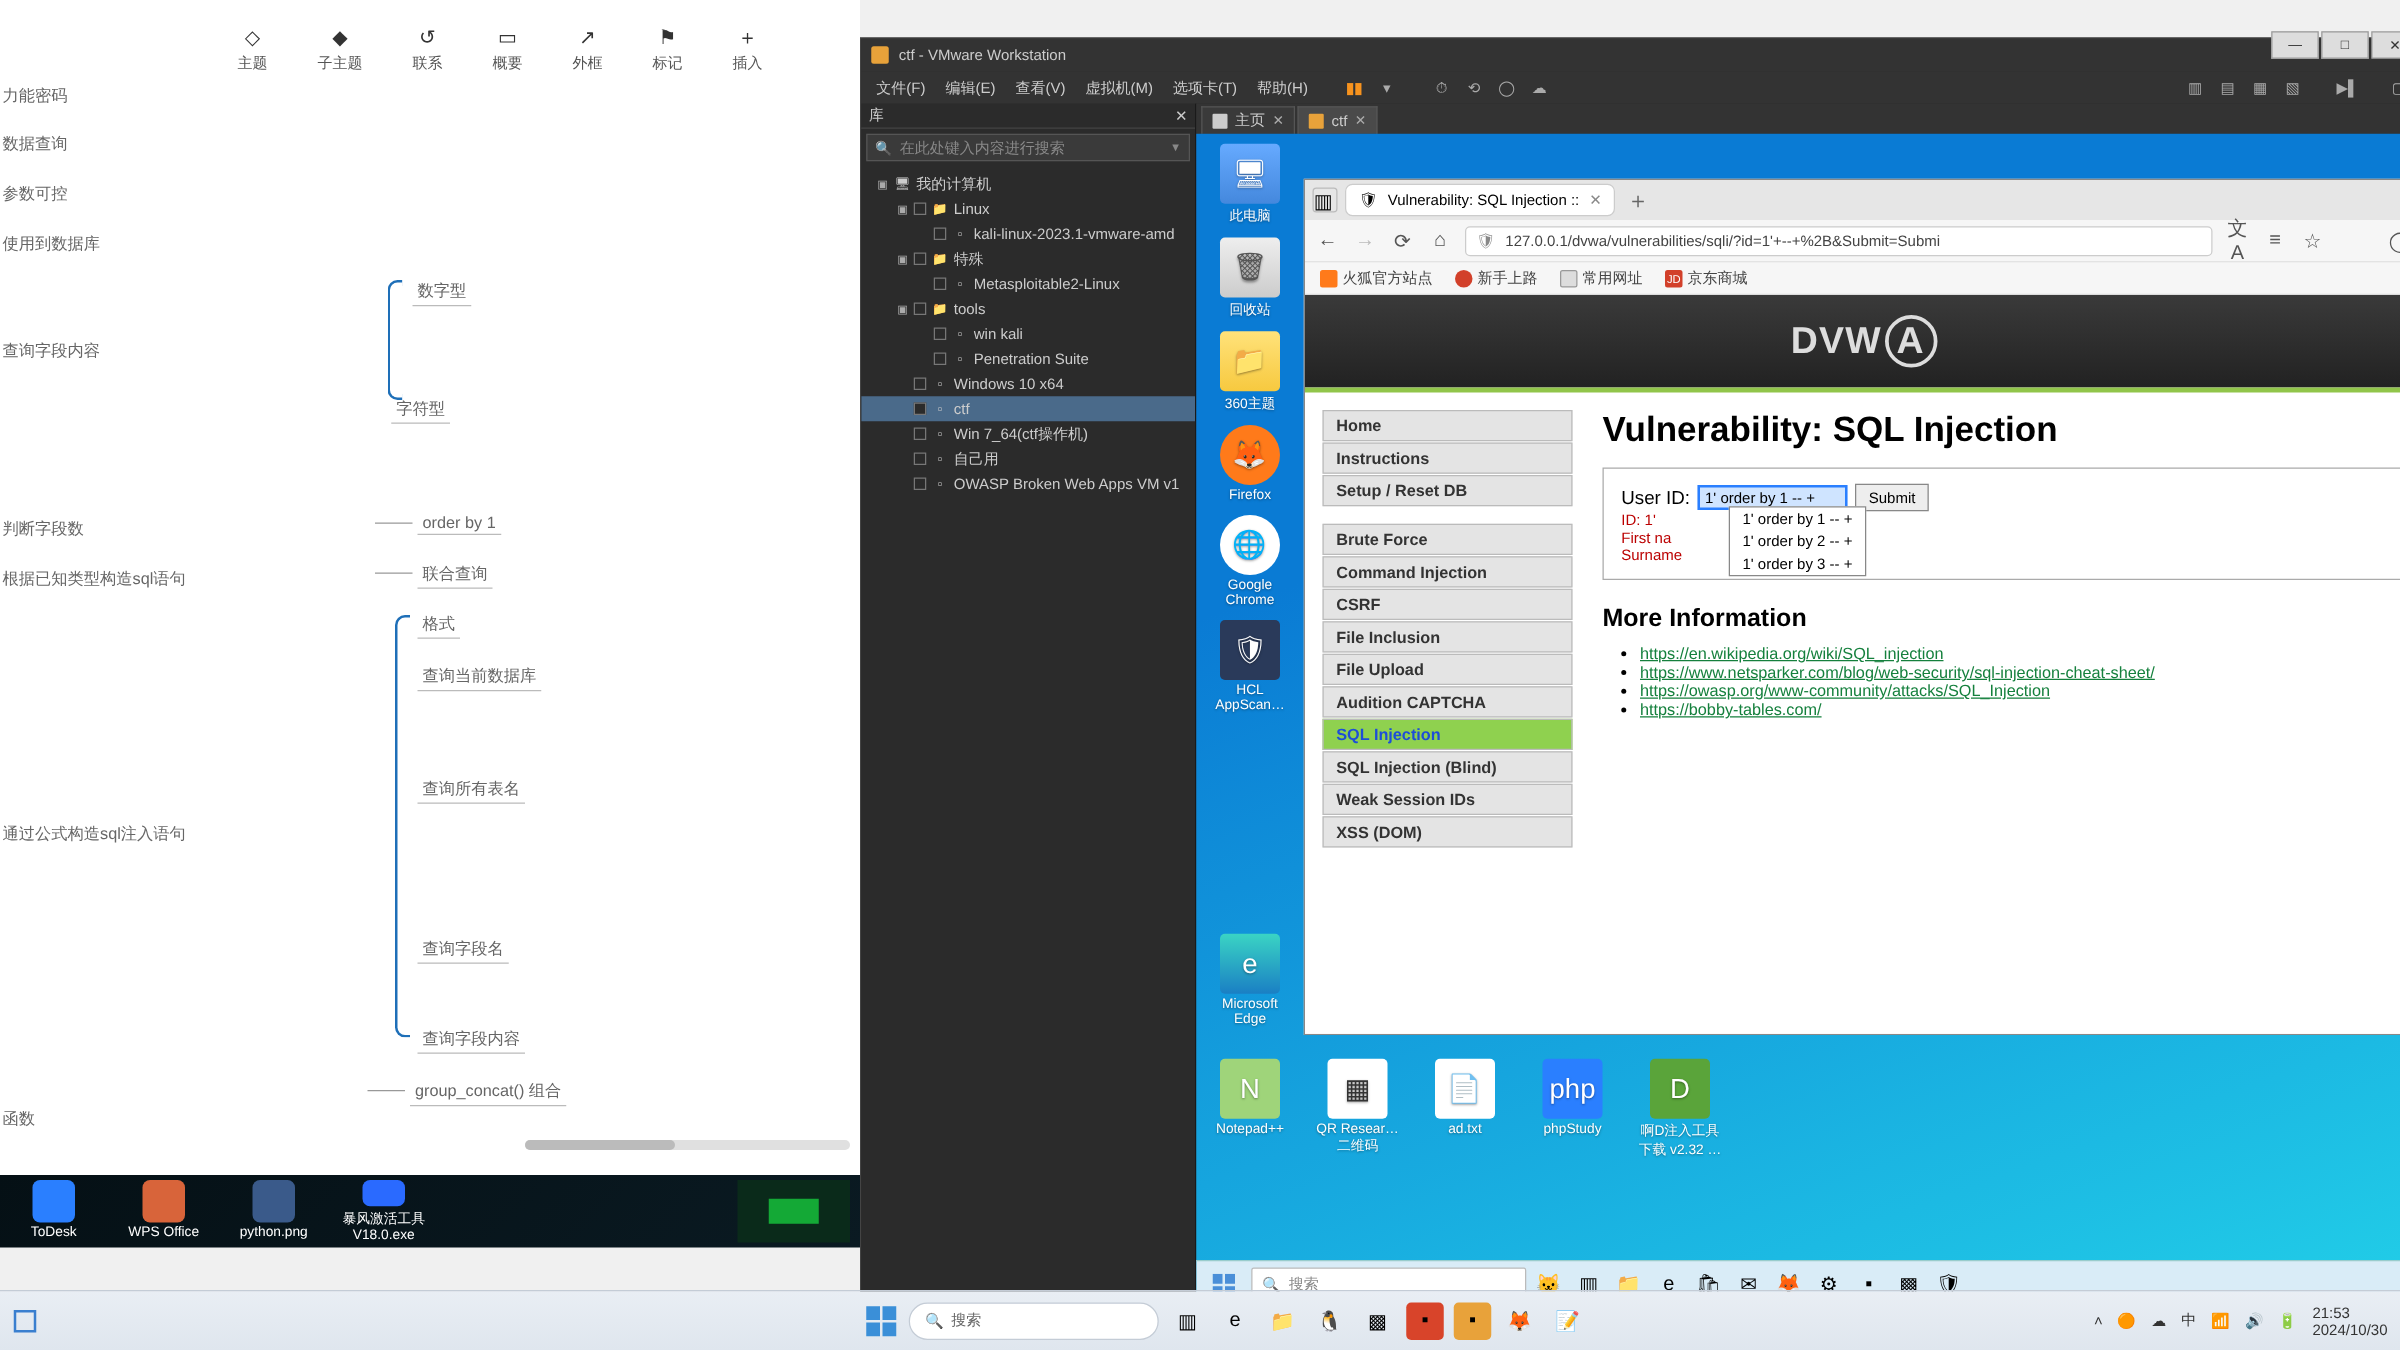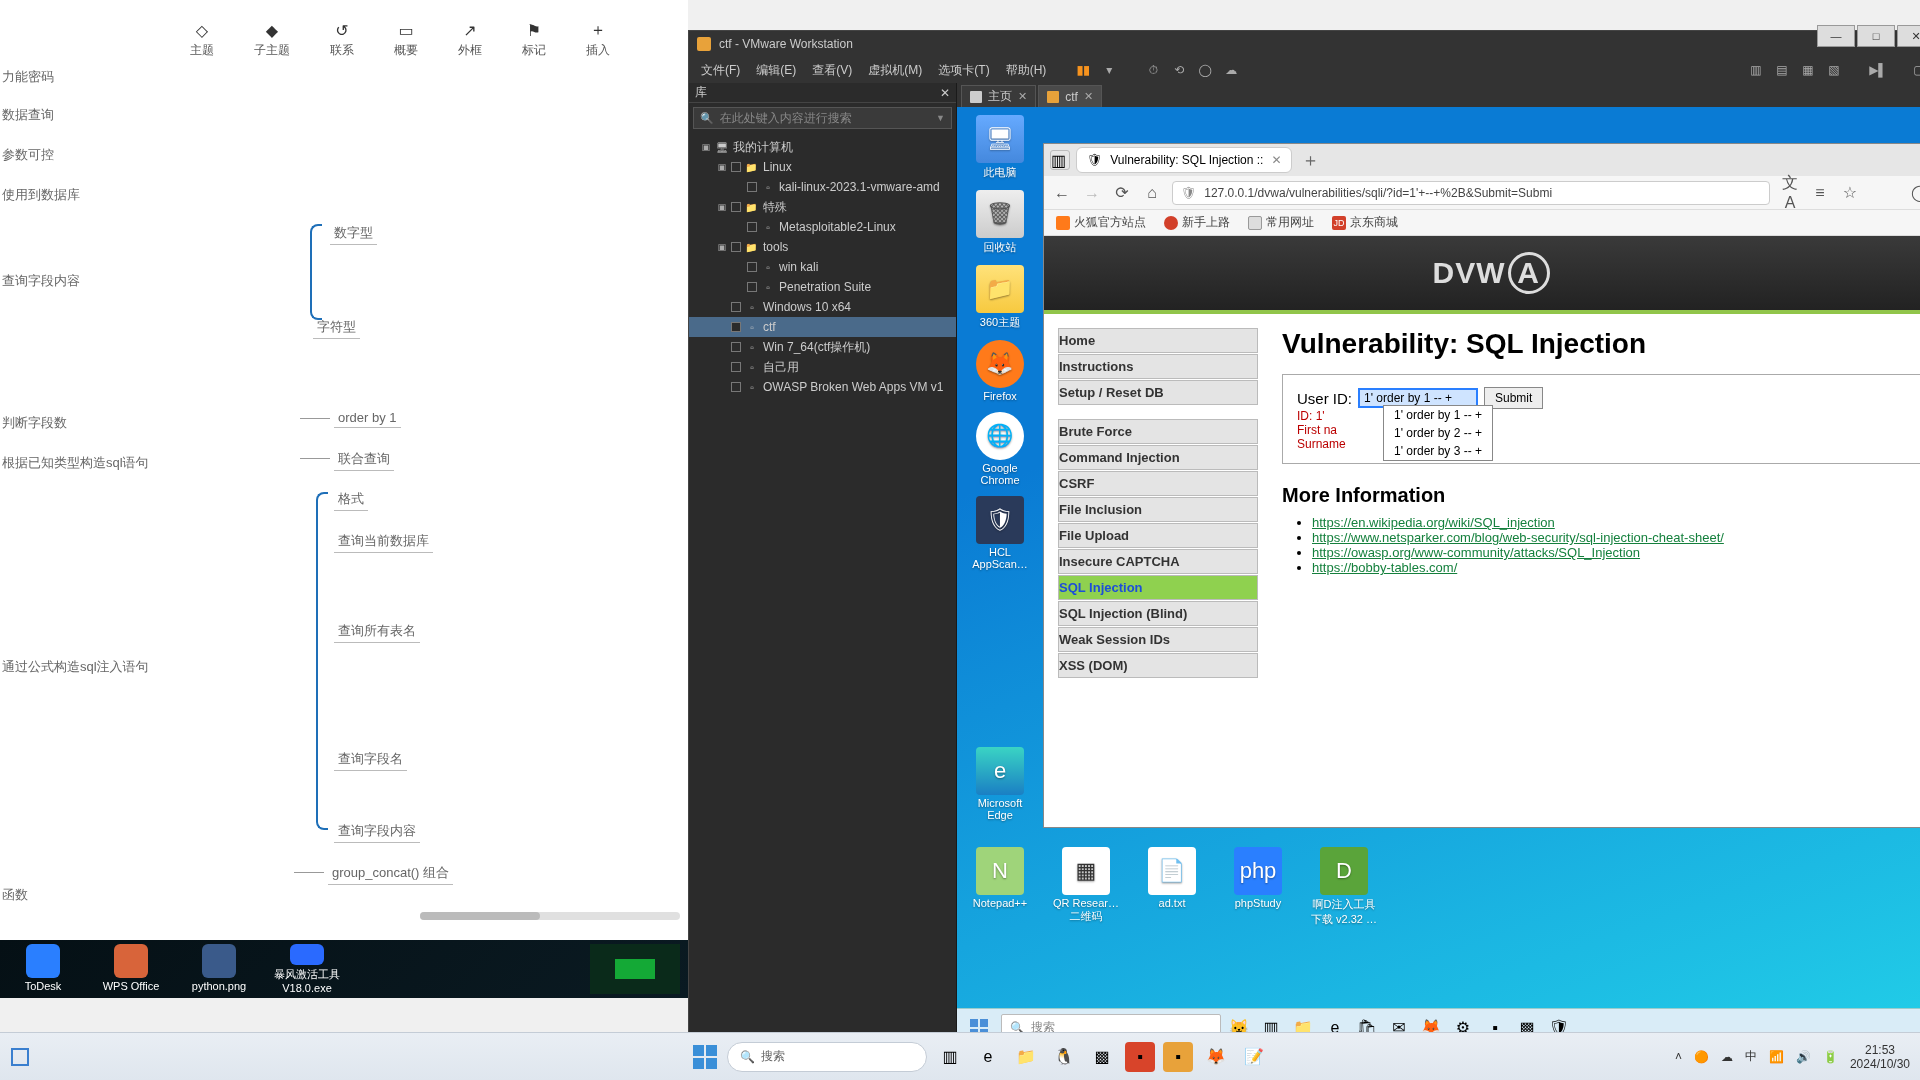--- a/index.html
+++ b/index.html
@@ -90,21 +90,21 @@
 .ff-bm-ico{width:14px;height:14px;border-radius:2px}
 .ff-body{flex:1;background:#fff;overflow:auto}
 
 
 .dvwa{min-height:100%;background:#fff}
 .dvwa-header{height:78px;background:linear-gradient(#3a3a3a,#222);display:flex;align-items:center;justify-content:center;border-bottom:4px solid #91c54a}
 .dvwa-logo{font-size:30px;font-weight:bold;color:#ddd;letter-spacing:1px;display:flex;align-items:center}
 .dvwa-logo-a{display:inline-flex;width:42px;height:42px;border:3px solid #ddd;border-radius:50%;align-items:center;justify-content:center;margin-left:2px}
 .dvwa-main{display:flex;padding:14px 14px 14px 14px;gap:24px}
 .dvwa-nav{width:200px;display:flex;flex-direction:column;gap:1px}
-.dvwa-nav a{display:block;background:#e4e4e4;border:1px solid #bbb;padding:4px 0;font-size:13px;font-weight:bold;color:#333;text-decoration:none}
+.dvwa-nav a{display:block;background:#e4e4e4;border:1px solid #bbb;padding:4px 10px;font-size:13px;font-weight:bold;color:#333;text-decoration:none}
 .dvwa-nav a.sel{background:#8fd14f;color:#1d4ed8}
 .dvwa-nav-gap{height:12px}
 .dvwa-content{flex:1}
 .dvwa-content h1{font-size:28px;font-weight:bold;margin-bottom:14px}
 .vuln-box{border:1px solid #aaa;padding:12px 14px;font-size:13px;position:relative}
 .vuln-row{display:flex;align-items:center;gap:6px}
 .vuln-row label{font-size:15px}
 .vuln-input{width:120px;height:20px;border:2px solid #2a7fff;padding:0 4px;font-size:12px;background:#cfe4ff}
 .vuln-submit{height:22px;padding:0 10px;border:1px solid #888;background:#eee;font-size:12px}
 .ac-dd{position:absolute;left:100px;top:30px;background:#fff;border:1px solid #888;font-size:12px}
@@ -125,21 +125,21 @@
 
 
 .host-tb{position:absolute;left:0;bottom:0;width:100%;height:48px;background:linear-gradient(#e9eef4,#dfe6ee);border-top:1px solid #c4ccd6;display:flex;align-items:center}
 .host-left{width:40px;display:flex;align-items:center;justify-content:center}
 .host-left-box{width:18px;height:18px;border:2px solid #3a7fcf}
 .host-center{flex:1;display:flex;align-items:center;justify-content:center;gap:8px}
 .host-start{width:28px;height:28px}
 .host-search{width:200px;height:30px;background:#fff;border:1px solid #c4ccd6;border-radius:16px;display:flex;align-items:center;padding:0 12px;font-size:12px;color:#666;gap:6px}
 .host-ico{width:30px;height:30px;border-radius:4px;display:flex;align-items:center;justify-content:center}
 .host-tray{position:absolute;right:10px;display:flex;align-items:center;gap:12px;font-size:12px;color:#333}
-.host-clock{text-align:center;line-height:14px}
+.host-clock{text-align:left;line-height:14px}
 
 
 .vm-drow{position:absolute;left:8px;display:flex;gap:16px}
 </style>
 </head>
 <body>
 
 <div class="mindmap">
   <div class="mindmap-toolbar">
     <div class="mm-tool">
@@ -522,21 +522,21 @@
                 <div class="dvwa-nav">
                   <a>Home</a>
                   <a>Instructions</a>
                   <a>Setup / Reset DB</a>
                   <div class="dvwa-nav-gap"></div>
                   <a>Brute Force</a>
                   <a>Command Injection</a>
                   <a>CSRF</a>
                   <a>File Inclusion</a>
                   <a>File Upload</a>
-                  <a>Insecure CAPTCHA</a>
+                  <a>Audition CAPTCHA</a>
                   <a class="sel">SQL Injection</a>
                   <a>SQL Injection (Blind)</a>
                   <a>Weak Session IDs</a>
                   <a>XSS (DOM)</a>
                 </div>
                 <div class="dvwa-content">
                   <h1>Vulnerability: SQL Injection</h1>
                   <div class="vuln-box">
                     <div class="vuln-row">
                       <label>User ID:</label>

